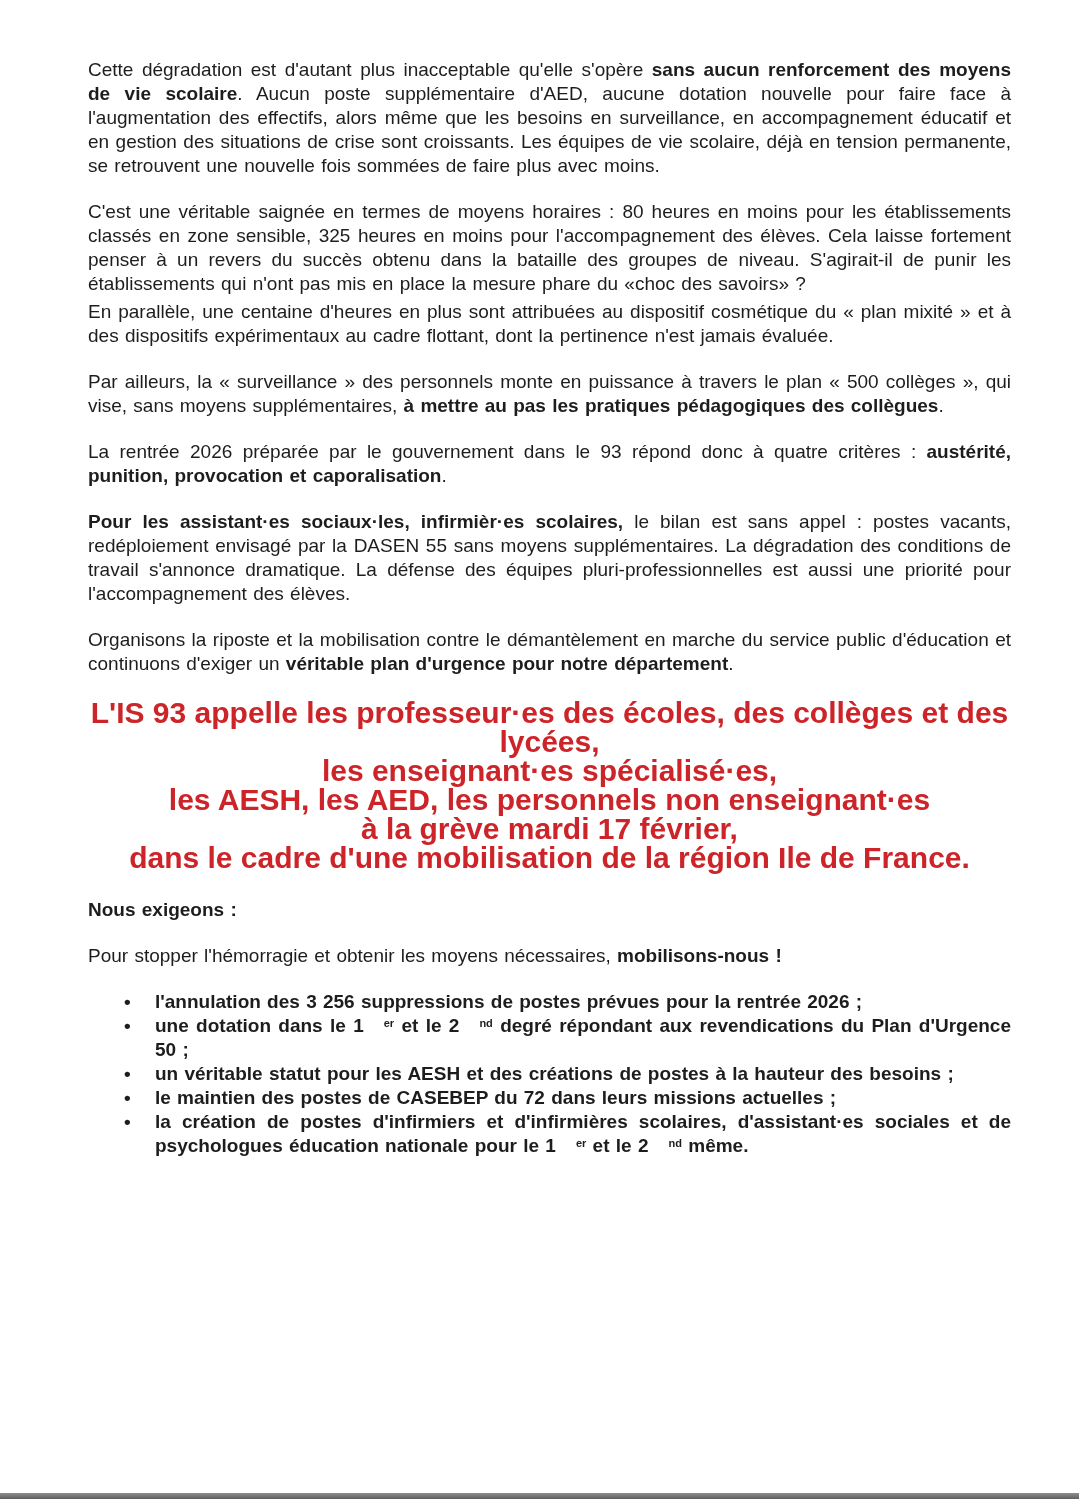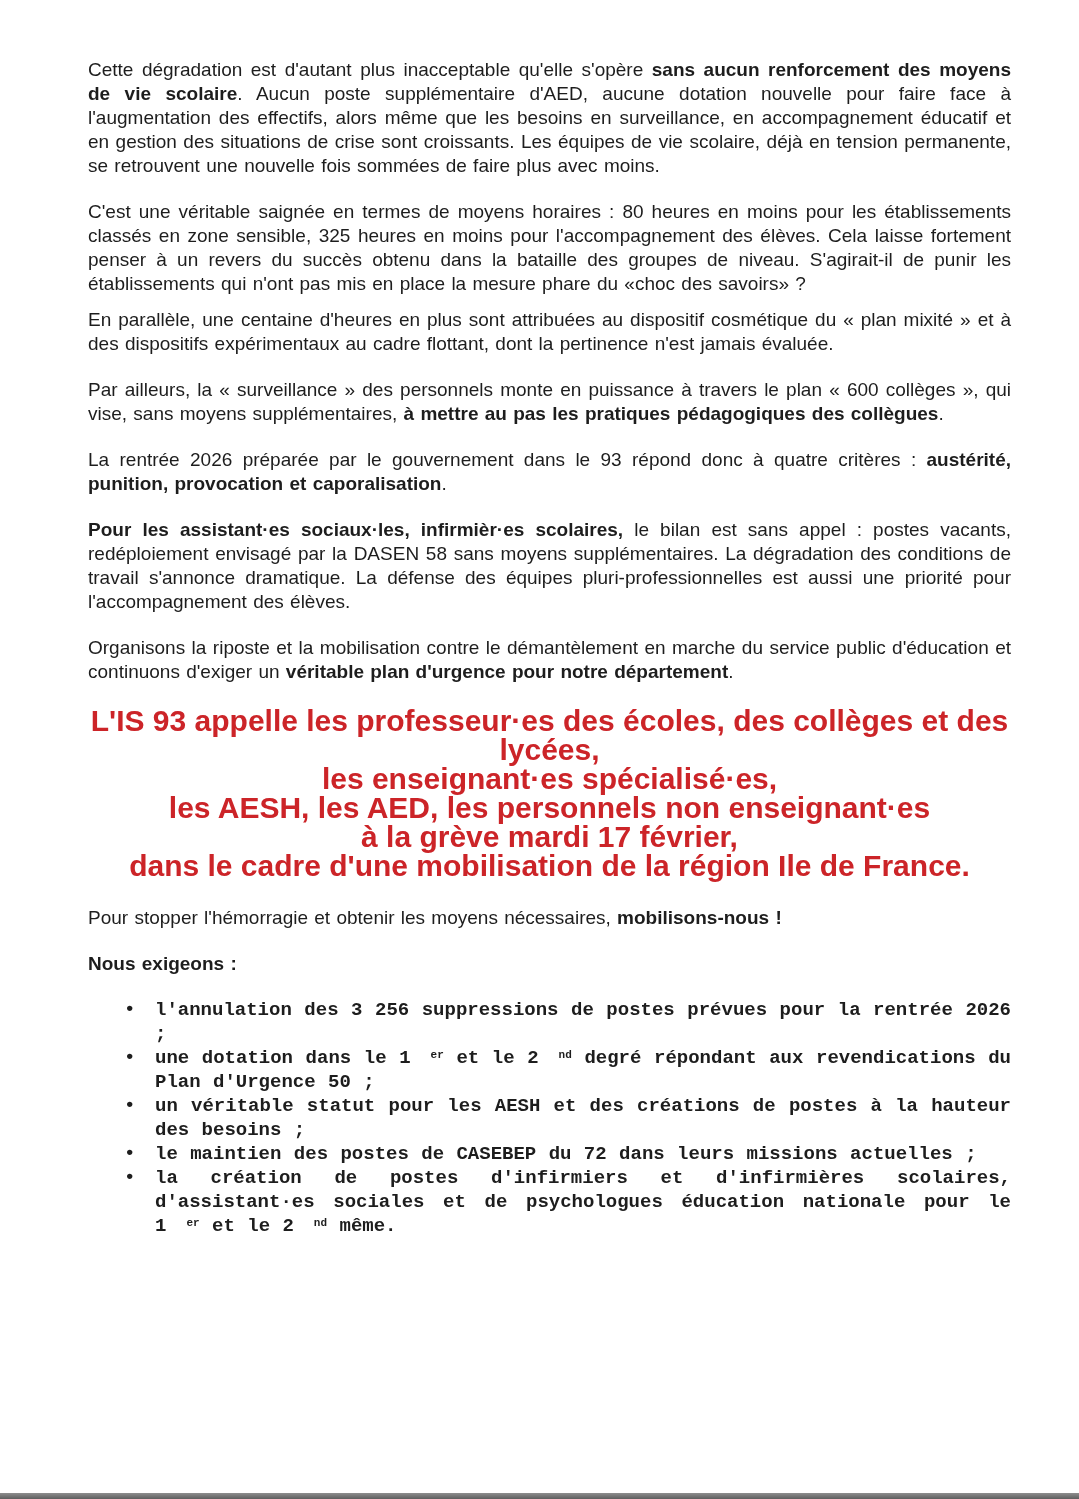--- a/index.html
+++ b/index.html
@@ -18,21 +18,21 @@
     top: 58px;
     width: 923px;
   }
   .body-p {
     font-size: 19px;
     line-height: 24px;
     text-align: justify;
     margin: 0 0 22px 0;
     word-spacing: 1px;
   }
-  .body-p.no-gap { margin-bottom: 12px; }
+  .body-p.no-gap { margin-bottom: 4px; }
   .b { font-weight: bold; }
   sup {
     font-size: 0.58em;
     line-height: 0;
     vertical-align: baseline;
     position: relative;
     top: -0.5em;
     padding-left: 20px;
   }
   .red-block {
@@ -43,21 +43,20 @@
     line-height: 29px;
     color: var(--red, #cc2428);
   }
   .demands {
     list-style: none;
     margin: 22px 0 0 0;
     padding: 0;
     font-size: 19px;
     line-height: 24px;
     font-weight: bold;
-    font-family: Liberation Mono, monospace;
   }
   .demands li {
     position: relative;
     padding-left: 67px;
     text-align: justify;
     word-spacing: 1px;
   }
   .demands li::before {
     content: "\2022";
     position: absolute;
@@ -77,40 +76,40 @@
 <body>
 
 <div class="page" style="--bg: #ffffff; --text: #1d1d1d; --red: #cc2428; --bar-top: #8e8e8e; --bar-bottom: #5e5e5e;">
   <div class="content">
 
     <p class="body-p"><span>Cette dégradation est d'autant plus inacceptable qu'elle s'opère </span><span class="b">sans aucun renforcement des moyens de vie scolaire</span><span>. Aucun poste supplémentaire d'AED, aucune dotation nouvelle pour faire face à l'augmentation des effectifs, alors même que les besoins en surveillance, en accompagnement éducatif et en gestion des situations de crise sont croissants. Les équipes de vie scolaire, déjà en tension permanente, se retrouvent une nouvelle fois sommées de faire plus avec moins.</span></p>
 
     <p class="body-p no-gap"><span>C'est une véritable saignée en termes de moyens horaires : 80 heures en moins pour les établissements classés en zone sensible, 325 heures en moins pour l'accompagnement des élèves. Cela laisse fortement penser à un revers du succès obtenu dans la bataille des groupes de niveau. S'agirait-il de punir les établissements qui n'ont pas mis en place la mesure phare du «choc des savoirs» ?</span></p>
     <p class="body-p"><span>En parallèle, une centaine d'heures en plus sont attribuées au dispositif cosmétique du « plan mixité » et à des dispositifs expérimentaux au cadre flottant, dont la pertinence n'est jamais évaluée.</span></p>
 
-    <p class="body-p"><span>Par ailleurs, la « surveillance » des personnels monte en puissance à travers le plan « 600 collèges », qui vise, sans moyens supplémentaires, </span><span class="b">à mettre au pas les pratiques pédagogiques des collègues</span><span>.</span></p>
+    <p class="body-p"><span>Par ailleurs, la « surveillance » des personnels monte en puissance à travers le plan « 500 collèges », qui vise, sans moyens supplémentaires, </span><span class="b">à mettre au pas les pratiques pédagogiques des collègues</span><span>.</span></p>
 
     <p class="body-p"><span>La rentrée 2026 préparée par le gouvernement dans le 93 répond donc à quatre critères : </span><span class="b">austérité, punition, provocation et caporalisation</span><span>.</span></p>
 
 
-    <p class="body-p"><span class="b">Pour les assistant·es sociaux·les, infirmièr·es scolaires,</span><span> le bilan est sans appel : postes vacants, redéploiement envisagé par la DASEN 58 sans moyens supplémentaires. La dégradation des conditions de travail s'annonce dramatique. La défense des équipes pluri-professionnelles est aussi une priorité pour l'accompagnement des élèves.</span></p>
+    <p class="body-p"><span class="b">Pour les assistant·es sociaux·les, infirmièr·es scolaires,</span><span> le bilan est sans appel : postes vacants, redéploiement envisagé par la DASEN 55 sans moyens supplémentaires. La dégradation des conditions de travail s'annonce dramatique. La défense des équipes pluri-professionnelles est aussi une priorité pour l'accompagnement des élèves.</span></p>
 
     <p class="body-p"><span>Organisons la riposte et la mobilisation contre le démantèlement en marche du service public d'éducation et continuons d'exiger un </span><span class="b">véritable plan d'urgence pour notre département</span><span>.</span></p>
 
     <div class="red-block">
       <div>L'IS 93 appelle les professeur·es des écoles, des collèges et des lycées,</div>
       <div>les enseignant·es spécialisé·es,</div>
       <div>les AESH, les AED, les personnels non enseignant·es</div>
       <div>à la grève mardi 17 février,</div>
       <div>dans le cadre d'une mobilisation de la région Ile de France.</div>
     </div>
 
+    <p class="body-p"><span class="b">Nous exigeons :</span></p>
+
     <p class="body-p"><span>Pour stopper l'hémorragie et obtenir les moyens nécessaires, </span><span class="b">mobilisons-nous !</span></p>
-
-    <p class="body-p"><span class="b">Nous exigeons :</span></p>
 
     <ul class="demands">
       <li><span class="b">l'annulation des 3 256 suppressions de postes prévues pour la rentrée 2026 ;</span></li>
       <li><span class="b">une dotation dans le 1</span><sup class="b">er</sup><span class="b"> et le 2</span><sup class="b">nd</sup><span class="b"> degré répondant aux revendications du Plan d'Urgence 50 ;</span></li>
       <li><span class="b">un véritable statut pour les AESH et des créations de postes à la hauteur des besoins ;</span></li>
       <li><span class="b">le maintien des postes de CASEBEP du 72 dans leurs missions actuelles ;</span></li>
       <li><span class="b">la création de postes d'infirmiers et d'infirmières scolaires, d'assistant·es sociales et de psychologues éducation nationale pour le 1</span><sup class="b">er</sup><span class="b"> et le 2</span><sup class="b">nd</sup><span class="b"> même.</span></li>
     </ul>
 
   </div>

